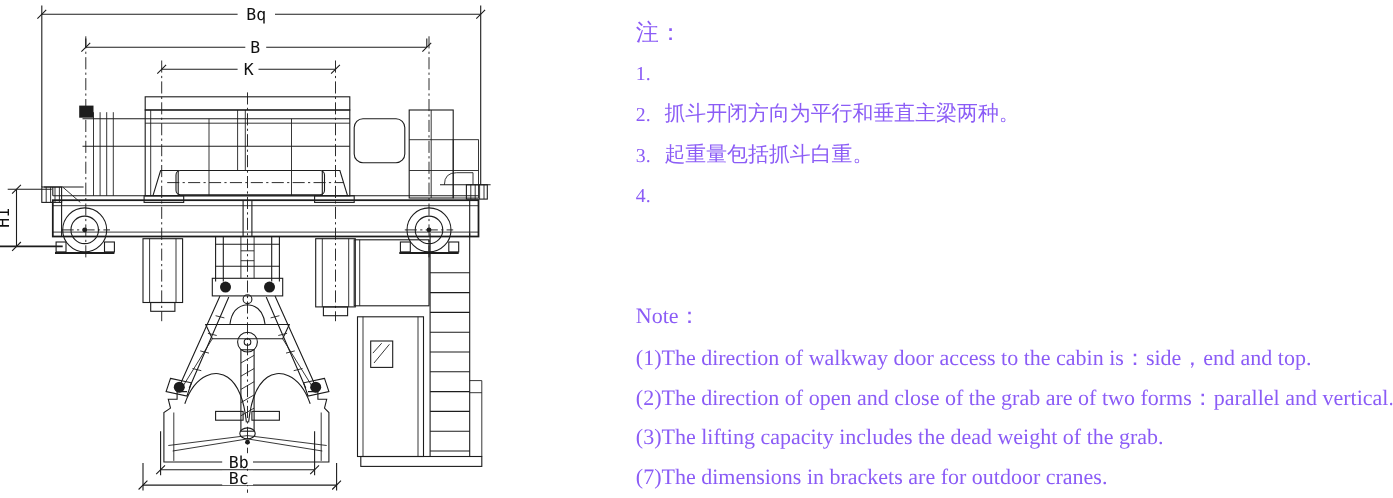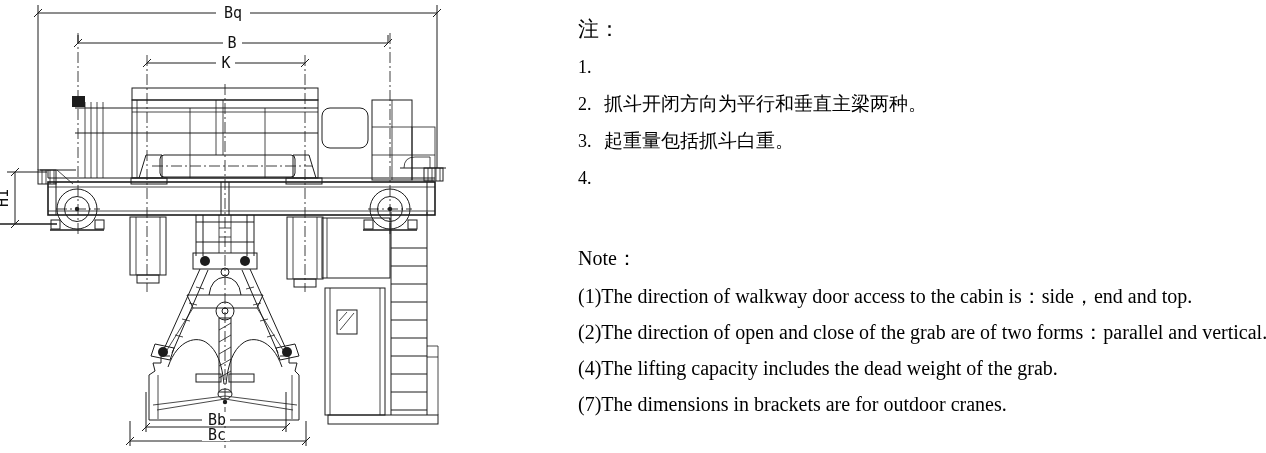--- a/index.html
+++ b/index.html
@@ -1,23 +1,23 @@
 <!DOCTYPE html>
 <html><head>
 <meta charset="utf-8">
 <style>
   html,body{margin:0;padding:0;background:#ffffff;}
   .page{position:relative;width:1266px;height:453px;background:#ffffff;overflow:hidden;
-        font-family:"Liberation Serif","DejaVu Serif",serif;color:#000000;}
+        font-family:"Liberation Serif","DejaVu Serif",serif;color:#8b5cf6;}
   .drawing{position:absolute;left:0;top:0;width:565px;height:453px;}
   .notes{position:absolute;left:578px;top:16px;width:686px;}
   .cn-title{font-size:21px;line-height:26px;margin:0 0 13px 0;}
   .cn-item{display:flex;font-size:19px;line-height:24px;margin:0 0 13px 0;}
   .cn-item .num{width:26px;flex:none;font-size:18px;}
-  .en-block{margin-top:56px;font-family:Liberation Serif, serif;}
+  .en-block{margin-top:86px;font-family:Liberation Serif, serif;}
   .en-title{font-size:20px;line-height:25px;margin:0 0 13px 0;}
   .en-item{font-size:20px;line-height:24px;margin:0 0 12px 0;white-space:nowrap;}
   svg{display:block;}
   .ln{stroke:#1c1c1c;fill:none;stroke-width:1;}
   .ln2{stroke:#1c1c1c;fill:none;stroke-width:1.6;}
   .thin{stroke:#1c1c1c;fill:none;stroke-width:0.8;}
   .cl{stroke:#2a2a2a;fill:none;stroke-width:0.9;stroke-dasharray:11 3 2 3;}
   .dimtxt{font-family:"DejaVu Sans Mono",monospace;font-size:15px;fill:#111;}
   .blk{fill:#1c1c1c;stroke:none;}
   .wbg{fill:#ffffff;stroke:none;}
@@ -222,18 +222,18 @@
       </div>
       <div class="cn-item">
         <span class="num">4.</span>
       </div>
     </div>
 
     <div class="en-block">
       <p class="en-title">Note：</p>
       <p class="en-item">(1)The direction of walkway door access to the cabin is：side，end and top.</p>
       <p class="en-item">(2)The direction of open and close of the grab are of two forms：parallel and vertical.</p>
-      <p class="en-item">(4)The lifting capacity includes the dead weight of the grab.</p>
+      <p class="en-item">(3)The lifting capacity includes the dead weight of the grab.</p>
       <p class="en-item">(7)The dimensions in brackets are for outdoor cranes.</p>
     </div>
 
   </div>
 </div>
 
 </body></html>

